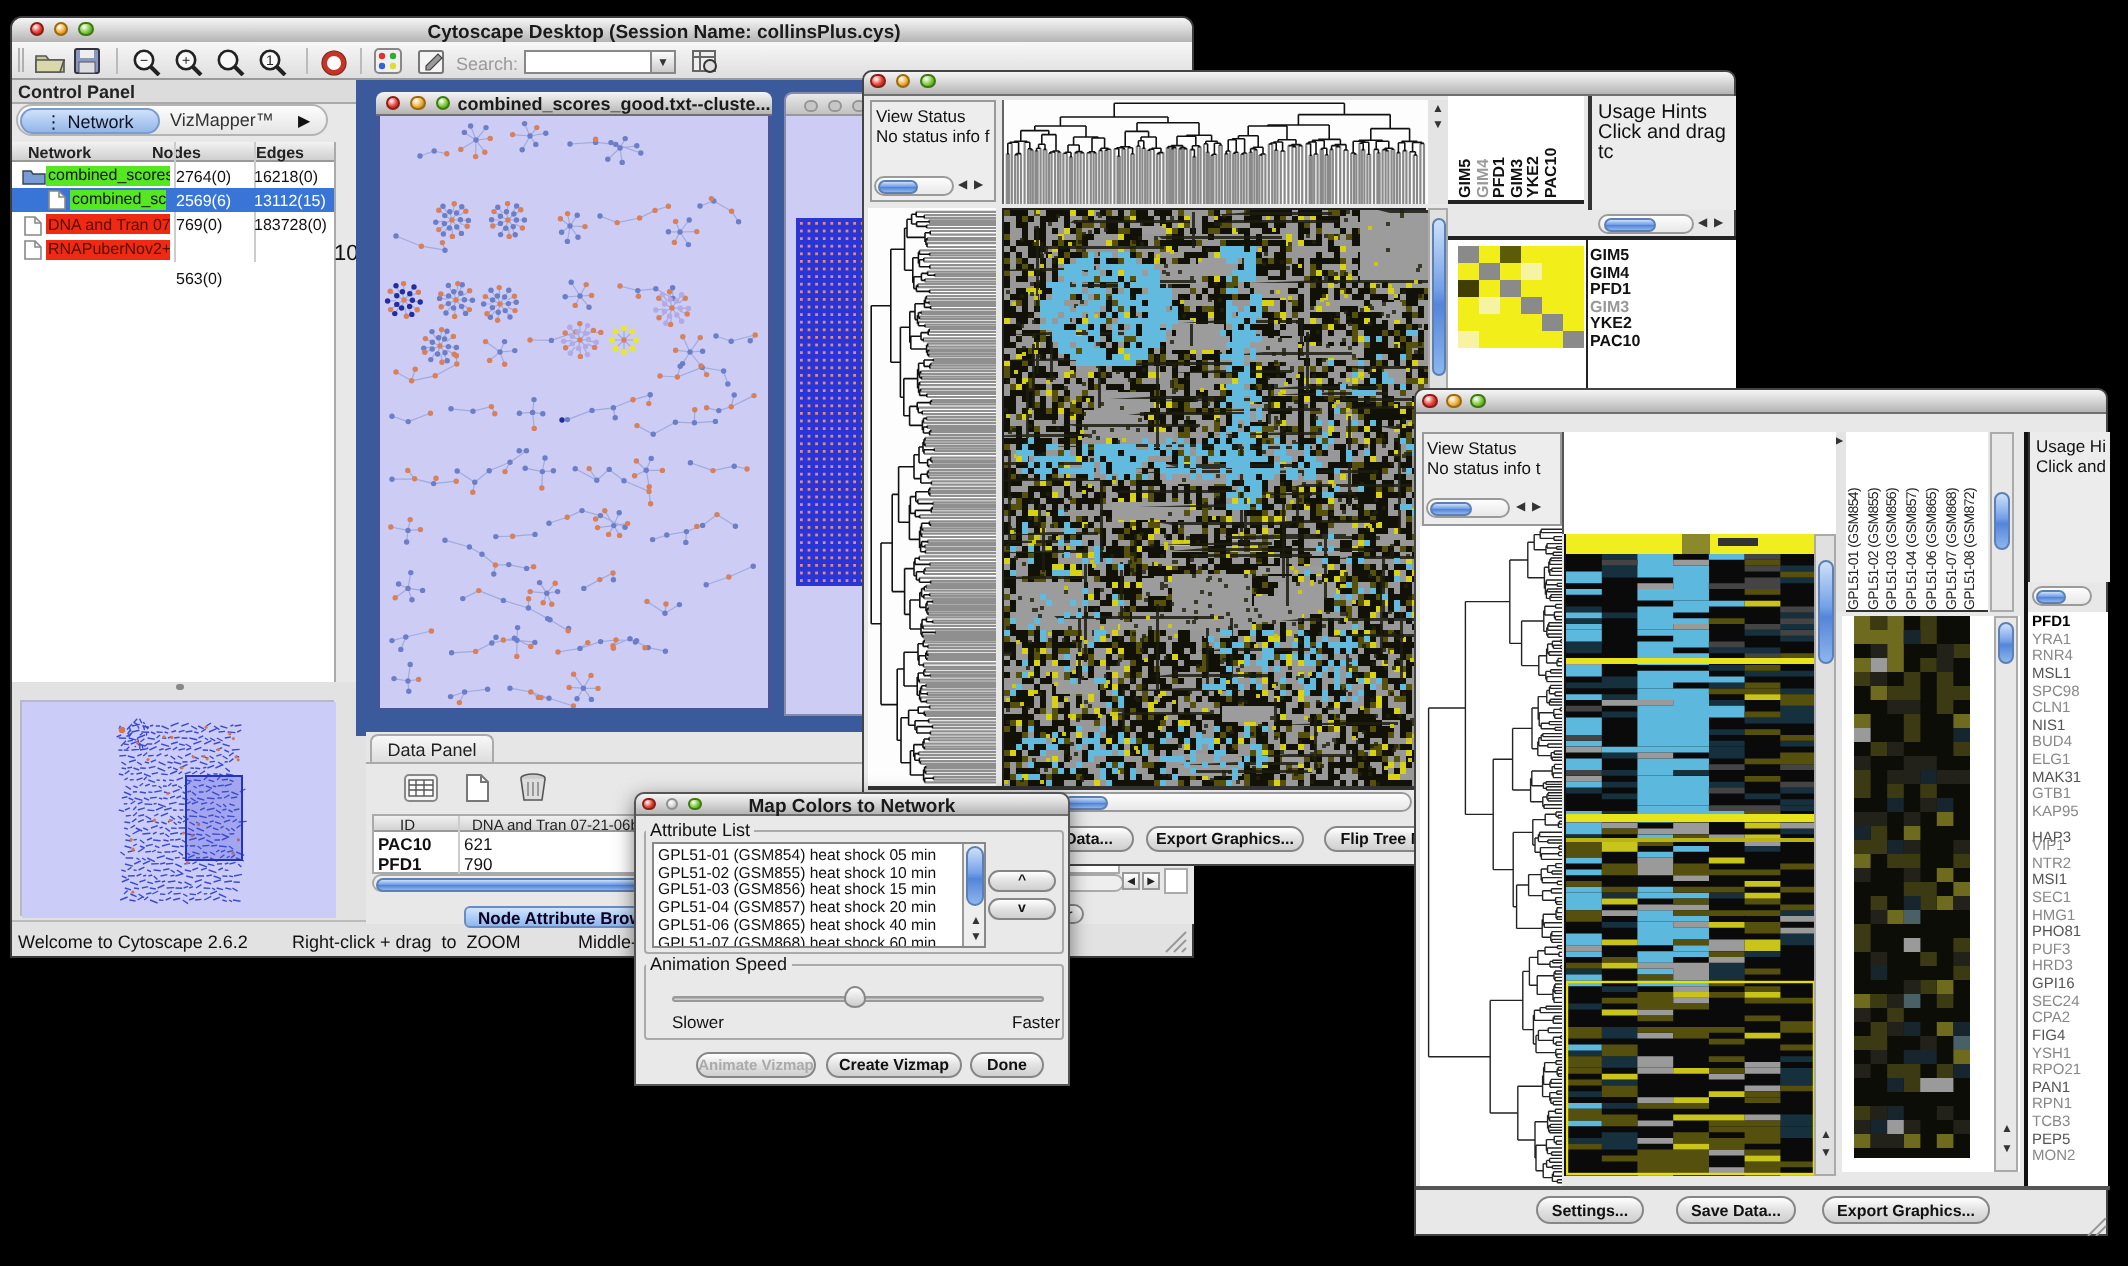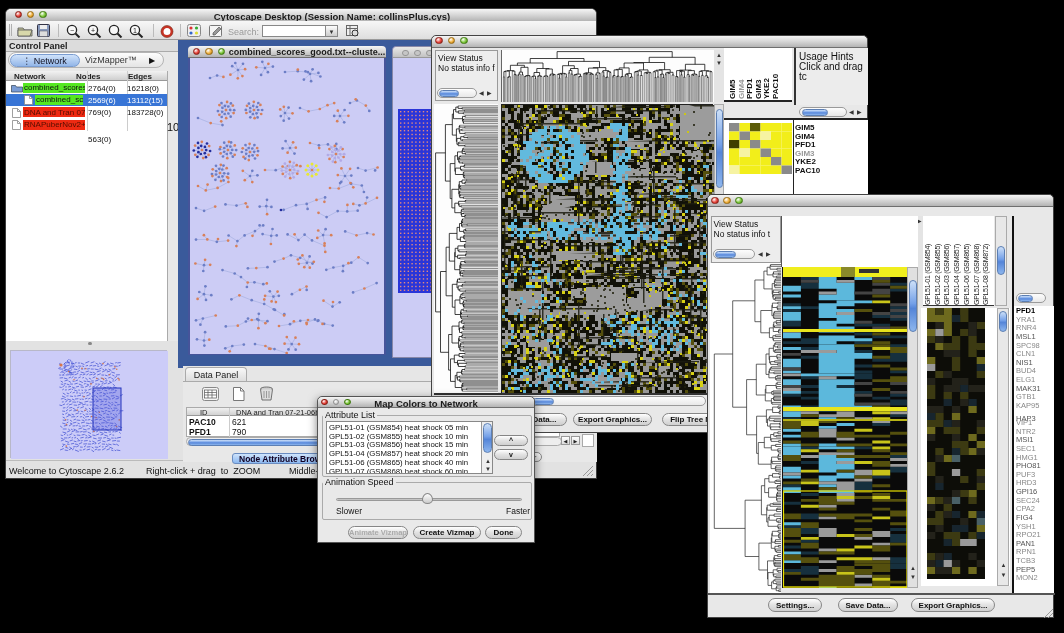--- a/index.html
+++ b/index.html
@@ -1252,20 +1252,21 @@
       <div class="abs" style="left:10.7px;bottom:0px;width:9px;height:88px;font-size:7px;color:#222;writing-mode:vertical-rl;transform:rotate(180deg);white-space:nowrap;letter-spacing:-0.3px;">GPL51-02 (GSM855)</div>
       <div class="abs" style="left:20.4px;bottom:0px;width:9px;height:88px;font-size:7px;color:#222;writing-mode:vertical-rl;transform:rotate(180deg);white-space:nowrap;letter-spacing:-0.3px;">GPL51-03 (GSM856)</div>
       <div class="abs" style="left:30.099999999999998px;bottom:0px;width:9px;height:88px;font-size:7px;color:#222;writing-mode:vertical-rl;transform:rotate(180deg);white-space:nowrap;letter-spacing:-0.3px;">GPL51-04 (GSM857)</div>
       <div class="abs" style="left:39.8px;bottom:0px;width:9px;height:88px;font-size:7px;color:#222;writing-mode:vertical-rl;transform:rotate(180deg);white-space:nowrap;letter-spacing:-0.3px;">GPL51-06 (GSM865)</div>
       <div class="abs" style="left:49.5px;bottom:0px;width:9px;height:88px;font-size:7px;color:#222;writing-mode:vertical-rl;transform:rotate(180deg);white-space:nowrap;letter-spacing:-0.3px;">GPL51-07 (GSM868)</div>
       <div class="abs" style="left:59.199999999999996px;bottom:0px;width:9px;height:88px;font-size:7px;color:#222;writing-mode:vertical-rl;transform:rotate(180deg);white-space:nowrap;letter-spacing:-0.3px;">GPL51-08 (GSM872)</div>
     </div>
     <div class="abs" style="left:287px;top:21px;width:12px;height:90px;background:#e8e8e8;border:1px solid #aaa;">
       <div class="aquathumb" style="left:1px;top:29px;width:8px;height:29px;"></div>
     </div>
+    <div class="abs" style="left:305px;top:21px;width:42px;height:75px;background:#ececec;border-left:2px solid #333;font-size:8.5px;color:#111;line-height:10px;padding:2px 0 0 3px;overflow:hidden;">Usage Hi<br>Click and</div>
     <div class="sctrack" style="left:308px;top:98px;width:30px;height:10px;">
       <div class="aquathumb" style="left:1px;top:0.5px;width:15px;height:7.5px;"></div>
     </div>
     <div class="abs" style="left:2px;top:68px;width:71px;height:330px;"><svg width="71" height="330" viewBox="0 0 71 330">
         <rect width="71" height="330" fill="#fff"></rect>
         <path d="M60.6 1.6H71M60.6 3.3H71M67.0 5.3H71M67.0 7.1H71M68.3 10.3H71M68.3 11.6H71M63.5 8.8H71M66.6 13.1H71M66.6 14.7H71M65.4 16.0H71M65.4 17.3H71M64.9 19.2H71M65.9 21.1H71M65.9 22.7H71M64.9 24.7H71M68.6 28.7H71M68.6 30.1H71M63.2 27.0H71M63.7 31.5H71M63.7 32.9H71M65.5 34.3H71M65.5 35.7H71M65.0 37.3H71M67.8 39.2H71M67.8 41.0H71M67.7 45.2H71M67.7 46.9H71M67.2 43.0H71M64.4 48.4H71M64.4 50.1H71M63.9 52.1H71M63.9 54.0H71M63.9 55.6H71M70.4 56.9H71M70.4 58.3H71M66.7 59.6H71M66.7 61.2H71M64.5 62.9H71M64.5 64.6H71M69.0 66.2H71M69.0 67.9H71M68.5 69.9H71M65.3 71.9H71M65.3 73.5H71M63.4 75.3H71M63.4 77.8H71M65.2 79.7H71M65.2 81.2H71M67.5 83.0H71M67.5 84.9H71M65.2 86.6H71M65.2 88.0H71M64.7 89.5H71M70.1 91.0H71M70.1 92.4H71M67.4 94.2H71M67.4 96.1H71M64.6 97.8H71M64.6 99.3H71M67.5 100.7H71M67.5 102.1H71M61.4 103.8H71M61.4 105.3H71M60.6 107.2H71M63.9 109.0H71M63.9 110.7H71M67.1 112.5H71M67.1 114.1H71M66.1 115.6H71M66.1 117.1H71M67.2 119.2H71M67.2 121.4H71M66.6 123.5H71M66.6 125.8H71M63.0 127.9H71M63.0 129.2H71M63.2 130.4H71M63.2 132.0H71M64.0 133.4H71M64.0 134.8H71M64.0 136.2H71M64.0 137.5H71M62.0 139.4H71M62.0 141.2H71M69.0 144.6H71M69.0 146.0H71M68.0 143.0H71M69.7 147.6H71M69.7 149.0H71M69.2 150.7H71M59.8 153.1H71M59.8 155.3H71M63.9 157.0H71M63.9 158.5H71M69.5 160.0H71M69.5 161.6H71M69.3 163.0H71M69.3 164.8H71M60.7 166.7H71M67.9 168.8H71M67.9 170.8H71M66.0 172.5H71M66.0 174.0H71M68.7 177.6H71M68.7 179.3H71M61.1 175.8H71M65.7 181.4H71M65.7 183.5H71M68.3 187.8H71M68.3 189.2H71M67.8 185.8H71M68.5 190.9H71M68.5 193.3H71M68.5 195.4H71M68.5 196.7H71M62.1 198.4H71M62.1 200.7H71M65.9 202.8H71M65.9 204.9H71M65.9 206.7H71M65.9 208.2H71M68.7 209.9H71M68.7 211.3H71M69.5 213.1H71M69.5 215.2H71M66.3 217.1H71M66.3 218.4H71M70.3 219.8H71M70.3 221.3H71M67.5 222.5H71M67.5 224.0H71M67.5 225.7H71M67.5 227.4H71M67.5 229.0H71M67.5 230.8H71M67.5 232.3H71M67.5 233.7H71M67.0 235.8H71M67.0 238.2H71M63.0 240.1H71M63.0 241.5H71M60.1 243.3H71M67.1 245.1H71M67.1 246.5H71M66.6 248.6H71M64.1 251.0H71M64.1 253.3H71M70.3 255.0H71M70.3 256.3H71M68.0 258.0H71M68.0 259.7H71M68.4 264.0H71M68.4 265.8H71M67.9 261.7H71M68.0 267.4H71M68.0 269.2H71M69.1 270.6H71M69.1 272.1H71M69.1 273.9H71M69.1 275.2H71M65.5 276.7H71M65.5 278.6H71M65.0 280.6H71M68.4 282.5H71M68.4 284.1H71M66.6 287.7H71M66.6 289.4H71M65.4 286.0H71M67.7 291.6H71M67.7 293.6H71M64.8 295.6H71M64.8 297.5H71M65.1 299.2H71M65.1 300.7H71M64.8 302.1H71M64.8 303.4H71M68.1 307.5H71M68.1 309.2H71M67.1 305.2H71M65.8 313.0H71M65.8 314.6H71M63.7 311.0H71M64.8 316.2H71M64.8 318.1H71M66.2 319.9H71M66.2 321.3H71M66.7 322.9H71M66.7 325.1H71M68.7 326.9H71M68.7 328.4H71M60.6 1.6V3.3M67.0 5.3V7.1M60.1 2.5H60.6M60.1 6.2H67.0M60.1 2.5V6.2M68.3 10.3V11.6M63.5 11.0H68.3M63.5 8.8V11.0M66.6 13.1V14.7M63.0 9.9H63.5M63.0 13.9H66.6M63.0 9.9V13.9M57.1 4.3H60.1M57.1 11.9H63.0M57.1 4.3V11.9M65.4 16.0V17.3M64.9 16.6H65.4M64.9 16.6V19.2M65.9 21.1V22.7M64.9 21.9H65.9M64.9 21.9V24.7M64.4 17.9H64.9M64.4 23.3H64.9M64.4 17.9V23.3M68.6 28.7V30.1M63.2 29.4H68.6M63.2 27.0V29.4M63.7 31.5V32.9M65.5 34.3V35.7M65.0 35.0H65.5M65.0 35.0V37.3M63.2 32.2H63.7M63.2 36.2H65.0M63.2 32.2V36.2M62.7 28.2H63.2M62.7 34.2H63.2M62.7 28.2V34.2M62.2 20.6H64.4M62.2 31.2H62.7M62.2 20.6V31.2M53.9 8.1H57.1M53.9 25.9H62.2M53.9 8.1V25.9M67.8 39.2V41.0M67.7 45.2V46.9M67.2 46.1H67.7M67.2 43.0V46.1M62.4 40.1H67.8M62.4 44.5H67.2M62.4 40.1V44.5M64.4 48.4V50.1M63.9 49.3H64.4M63.9 49.3V52.1M63.9 54.0V55.6M63.4 50.7H63.9M63.4 54.8H63.9M63.4 50.7V54.8M61.9 42.3H62.4M61.9 52.7H63.4M61.9 42.3V52.7M70.4 56.9V58.3M66.7 59.6V61.2M66.2 57.6H70.4M66.2 60.4H66.7M66.2 57.6V60.4M64.5 62.9V64.6M63.8 59.0H66.2M63.8 63.8H64.5M63.8 59.0V63.8M69.0 66.2V67.9M68.5 67.1H69.0M68.5 67.1V69.9M63.3 61.4H63.8M63.3 68.5H68.5M63.3 61.4V68.5M65.3 71.9V73.5M63.4 75.3V77.8M62.9 72.7H65.3M62.9 76.6H63.4M62.9 72.7V76.6M59.4 64.9H63.3M59.4 74.6H62.9M59.4 64.9V74.6M50.8 47.5H61.9M50.8 69.8H59.4M50.8 47.5V69.8M44.9 17.0H53.9M44.9 58.7H50.8M44.9 17.0V58.7M65.2 79.7V81.2M67.5 83.0V84.9M64.7 80.5H65.2M64.7 83.9H67.5M64.7 80.5V83.9M65.2 86.6V88.0M64.7 87.3H65.2M64.7 87.3V89.5M63.4 82.2H64.7M63.4 88.4H64.7M63.4 82.2V88.4M70.1 91.0V92.4M67.4 94.2V96.1M66.9 91.7H70.1M66.9 95.1H67.4M66.9 91.7V95.1M64.6 97.8V99.3M67.5 100.7V102.1M60.6 98.6H64.6M60.6 101.4H67.5M60.6 98.6V101.4M59.6 93.4H66.9M59.6 100.0H60.6M59.6 93.4V100.0M59.1 85.3H63.4M59.1 96.7H59.6M59.1 85.3V96.7M61.4 103.8V105.3M60.6 104.5H61.4M60.6 104.5V107.2M63.9 109.0V110.7M59.4 105.9H60.6M59.4 109.9H63.9M59.4 105.9V109.9M67.1 112.5V114.1M66.1 115.6V117.1M65.6 113.3H67.1M65.6 116.4H66.1M65.6 113.3V116.4M58.9 107.9H59.4M58.9 114.8H65.6M58.9 107.9V114.8M56.0 91.0H59.1M56.0 111.4H58.9M56.0 91.0V111.4M67.2 119.2V121.4M66.6 123.5V125.8M66.1 120.3H67.2M66.1 124.6H66.6M66.1 120.3V124.6M63.0 127.9V129.2M63.2 130.4V132.0M61.7 128.5H63.0M61.7 131.2H63.2M61.7 128.5V131.2M55.9 122.5H66.1M55.9 129.9H61.7M55.9 122.5V129.9M64.0 133.4V134.8M64.0 136.2V137.5M63.5 134.1H64.0M63.5 136.8H64.0M63.5 134.1V136.8M62.0 139.4V141.2M61.4 135.5H63.5M61.4 140.3H62.0M61.4 135.5V140.3M55.3 126.2H55.9M55.3 137.9H61.4M55.3 126.2V137.9M46.3 101.2H56.0M46.3 132.0H55.3M46.3 101.2V132.0M69.0 144.6V146.0M68.0 145.3H69.0M68.0 143.0V145.3M69.7 147.6V149.0M69.2 148.3H69.7M69.2 148.3V150.7M62.6 144.1H68.0M62.6 149.5H69.2M62.6 144.1V149.5M59.8 153.1V155.3M63.9 157.0V158.5M59.2 154.2H59.8M59.2 157.8H63.9M59.2 154.2V157.8M69.5 160.0V161.6M69.3 163.0V164.8M60.7 163.9H69.3M60.7 163.9V166.7M60.2 160.8H69.5M60.2 165.3H60.7M60.2 160.8V165.3M57.5 156.0H59.2M57.5 163.1H60.2M57.5 156.0V163.1M56.4 146.8H62.6M56.4 159.5H57.5M56.4 146.8V159.5M67.9 168.8V170.8M66.0 172.5V174.0M63.8 169.8H67.9M63.8 173.2H66.0M63.8 169.8V173.2M68.7 177.6V179.3M61.1 178.4H68.7M61.1 175.8V178.4M60.6 171.5H63.8M60.6 177.1H61.1M60.6 171.5V177.1M65.7 181.4V183.5M68.3 187.8V189.2M67.8 188.5H68.3M67.8 185.8V188.5M61.3 182.4H65.7M61.3 187.1H67.8M61.3 182.4V187.1M54.3 174.3H60.6M54.3 184.8H61.3M54.3 174.3V184.8M68.5 190.9V193.3M68.5 195.4V196.7M68.0 192.1H68.5M68.0 196.1H68.5M68.0 192.1V196.1M62.1 198.4V200.7M61.6 194.1H68.0M61.6 199.5H62.1M61.6 194.1V199.5M65.9 202.8V204.9M65.9 206.7V208.2M65.4 203.8H65.9M65.4 207.4H65.9M65.4 203.8V207.4M61.1 196.8H61.6M61.1 205.6H65.4M61.1 196.8V205.6M48.3 179.5H54.3M48.3 201.2H61.1M48.3 179.5V201.2M46.6 153.2H56.4M46.6 190.4H48.3M46.6 153.2V190.4M36.6 116.6H46.3M36.6 171.8H46.6M36.6 116.6V171.8M22.7 37.8H44.9M22.7 144.2H36.6M22.7 37.8V144.2M68.7 209.9V211.3M69.5 213.1V215.2M62.5 210.6H68.7M62.5 214.1H69.5M62.5 210.6V214.1M66.3 217.1V218.4M70.3 219.8V221.3M65.0 217.7H66.3M65.0 220.5H70.3M65.0 217.7V220.5M58.9 212.4H62.5M58.9 219.1H65.0M58.9 212.4V219.1M67.5 222.5V224.0M67.5 225.7V227.4M67.0 223.2H67.5M67.0 226.6H67.5M67.0 223.2V226.6M67.5 229.0V230.8M67.5 232.3V233.7M67.0 229.9H67.5M67.0 233.0H67.5M67.0 229.9V233.0M67.0 235.8V238.2M66.5 231.5H67.0M66.5 237.0H67.0M66.5 231.5V237.0M58.6 224.9H67.0M58.6 234.2H66.5M58.6 224.9V234.2M54.7 215.7H58.9M54.7 229.6H58.6M54.7 215.7V229.6M63.0 240.1V241.5M60.1 240.8H63.0M60.1 240.8V243.3M67.1 245.1V246.5M66.6 245.8H67.1M66.6 245.8V248.6M57.2 242.1H60.1M57.2 247.2H66.6M57.2 242.1V247.2M64.1 251.0V253.3M70.3 255.0V256.3M68.0 258.0V259.7M66.7 255.6H70.3M66.7 258.9H68.0M66.7 255.6V258.9M59.2 252.2H64.1M59.2 257.2H66.7M59.2 252.2V257.2M68.4 264.0V265.8M67.9 264.9H68.4M67.9 261.7V264.9M58.0 254.7H59.2M58.0 263.3H67.9M58.0 254.7V263.3M56.7 244.6H57.2M56.7 259.0H58.0M56.7 244.6V259.0M51.4 222.7H54.7M51.4 251.8H56.7M51.4 222.7V251.8M68.0 267.4V269.2M69.1 270.6V272.1M69.1 273.9V275.2M68.6 271.4H69.1M68.6 274.5H69.1M68.6 271.4V274.5M62.3 268.3H68.0M62.3 272.9H68.6M62.3 268.3V272.9M65.5 276.7V278.6M65.0 277.7H65.5M65.0 277.7V280.6M61.8 270.6H62.3M61.8 279.2H65.0M61.8 270.6V279.2M68.4 282.5V284.1M66.6 287.7V289.4M65.4 288.6H66.6M65.4 286.0V288.6M64.9 283.3H68.4M64.9 287.3H65.4M64.9 283.3V287.3M61.3 274.9H61.8M61.3 285.3H64.9M61.3 274.9V285.3M67.7 291.6V293.6M64.8 295.6V297.5M64.3 292.6H67.7M64.3 296.6H64.8M64.3 292.6V296.6M65.1 299.2V300.7M64.8 302.1V303.4M64.3 299.9H65.1M64.3 302.7H64.8M64.3 299.9V302.7M63.8 294.6H64.3M63.8 301.3H64.3M63.8 294.6V301.3M68.1 307.5V309.2M67.1 308.3H68.1M67.1 305.2V308.3M65.8 313.0V314.6M63.7 313.8H65.8M63.7 311.0V313.8M63.2 306.8H67.1M63.2 312.4H63.7M63.2 306.8V312.4M64.8 316.2V318.1M66.2 319.9V321.3M63.3 317.2H64.8M63.3 320.6H66.2M63.3 317.2V320.6M66.7 322.9V325.1M68.7 326.9V328.4M66.2 324.0H66.7M66.2 327.7H68.7M66.2 324.0V327.7M61.6 318.9H63.3M61.6 325.8H66.2M61.6 318.9V325.8M58.0 309.6H63.2M58.0 322.4H61.6M58.0 309.6V322.4M57.5 297.9H63.8M57.5 316.0H58.0M57.5 297.9V316.0M48.9 280.1H61.3M48.9 307.0H57.5M48.9 280.1V307.0M35.1 237.2H51.4M35.1 293.5H48.9M35.1 237.2V293.5M4.3 91.0H22.7M4.3 265.4H35.1M4.3 91.0V265.4" stroke="#222" stroke-width="0.7" fill="none"></path>
       </svg></div>
     <div class="abs" style="left:74px;top:72px;width:125px;height:321px;border-left:1px solid #111;"><svg width="125" height="321" viewBox="0 0 125 321">
         <rect width="125" height="321" fill="#0a0a0a"></rect>
         <rect x="0" y="0" width="125" height="10" fill="#f0ee1e"></rect>

